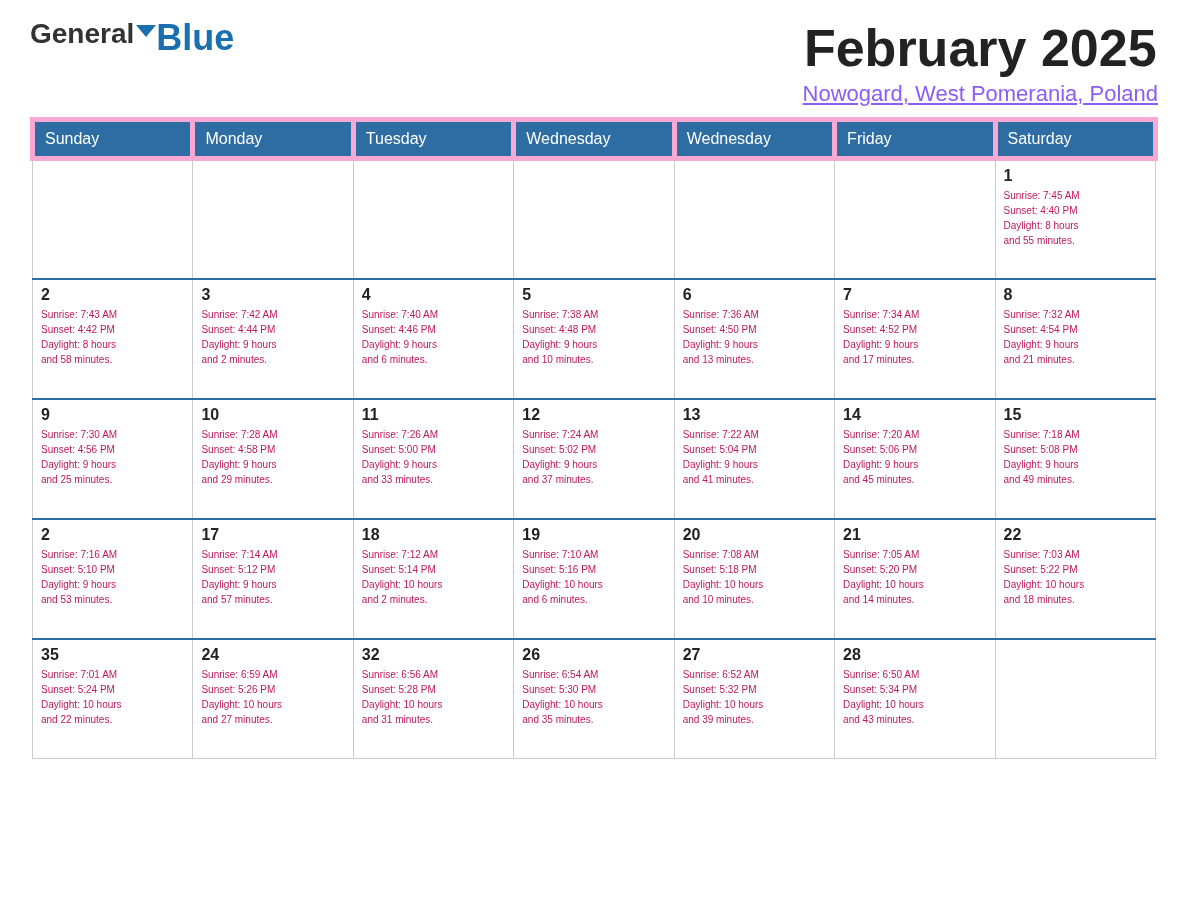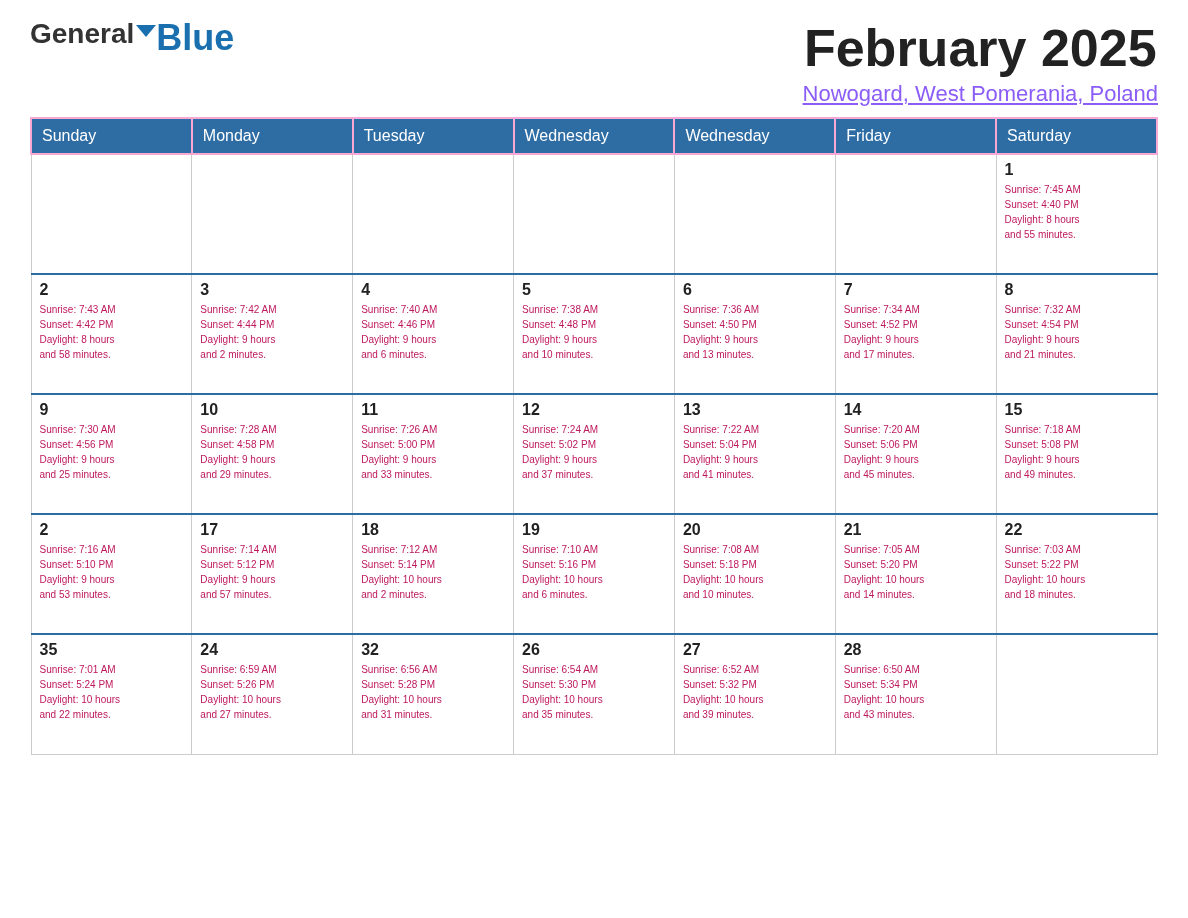--- a/index.html
+++ b/index.html
@@ -67,21 +67,21 @@
       border-collapse: collapse;
       margin-top: 10px;
     }
     .calendar th {
       background-color: #2e6da4;
       color: #fff;
       font-size: 16px;
       font-weight: normal;
       padding: 8px 10px;
       text-align: left;
-      border: 2px solid #f9a8d4;
+      border: 5px solid #f9a8d4;
     }
     .calendar td {
       vertical-align: top;
       padding: 6px 8px;
       border: 1px solid #ccc;
       font-size: 13px;
       width: calc(100% / 7);
       height: 120px;
       background: #fff;
     }

